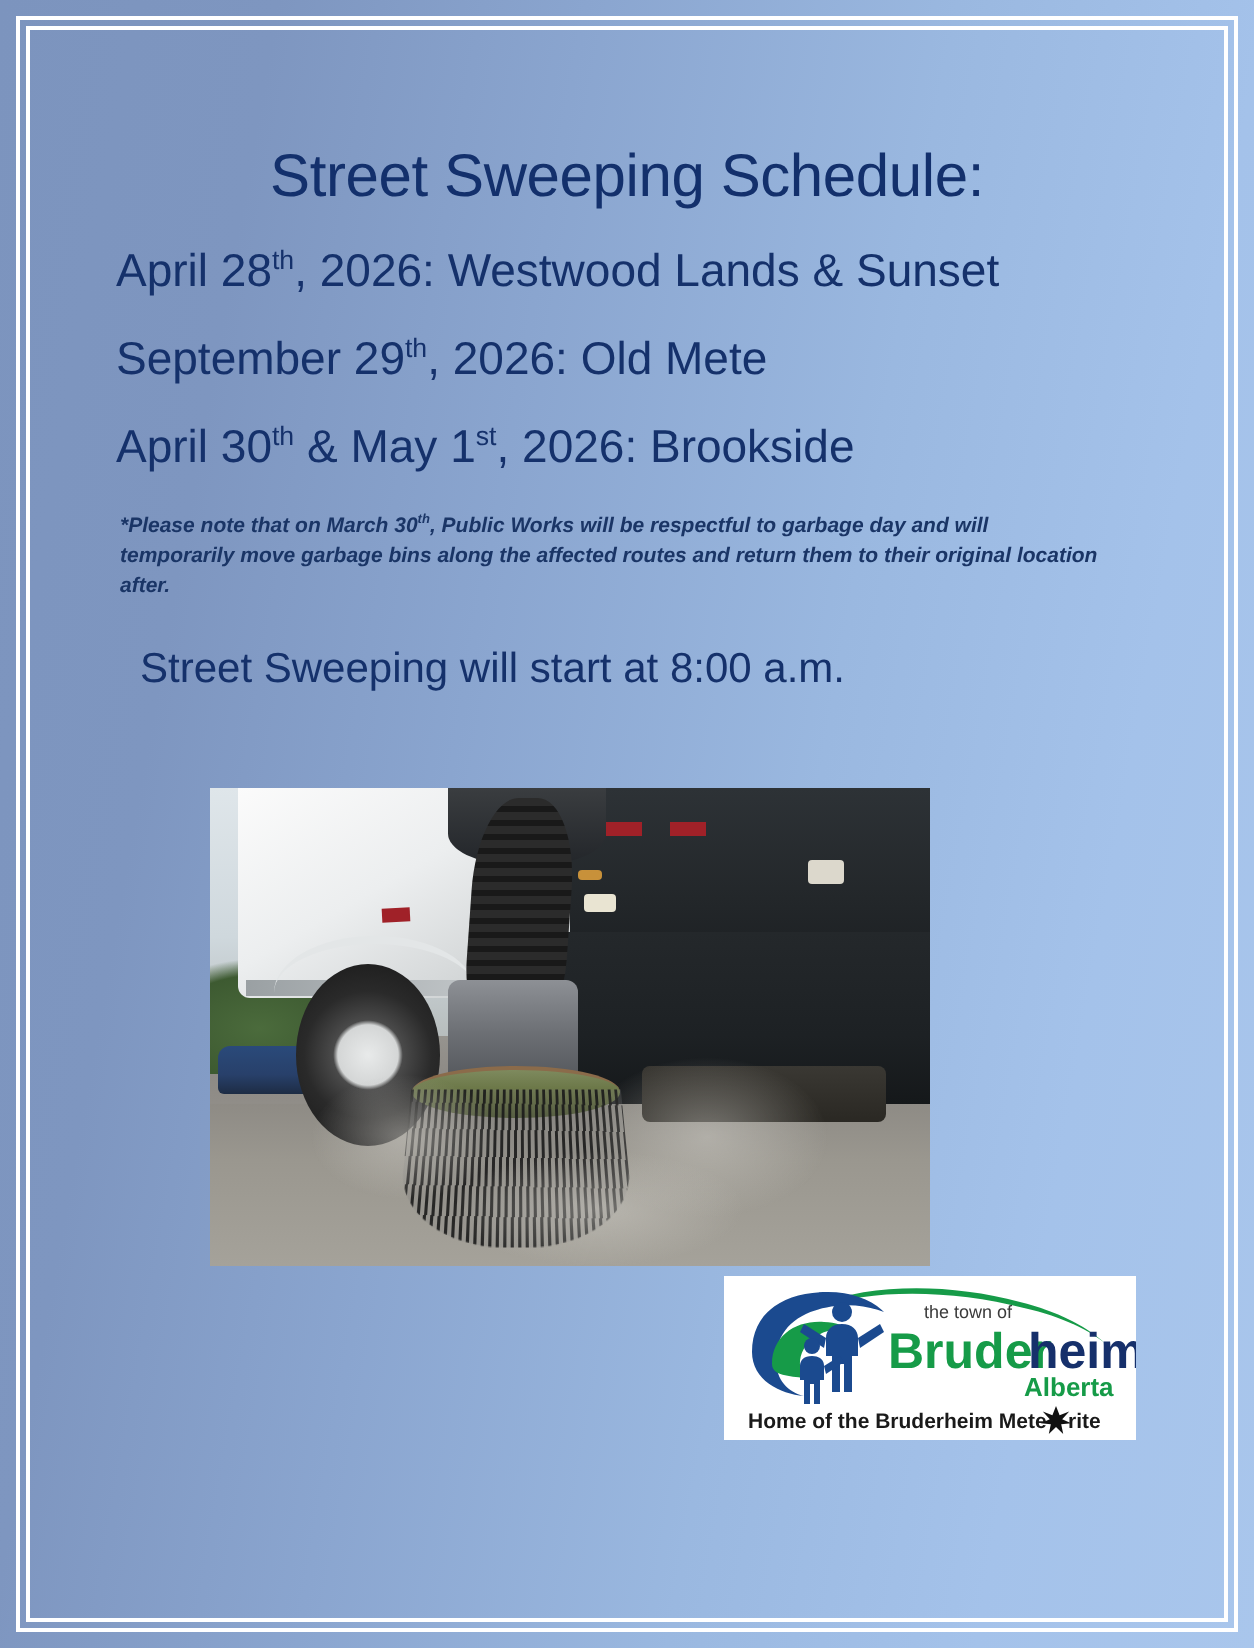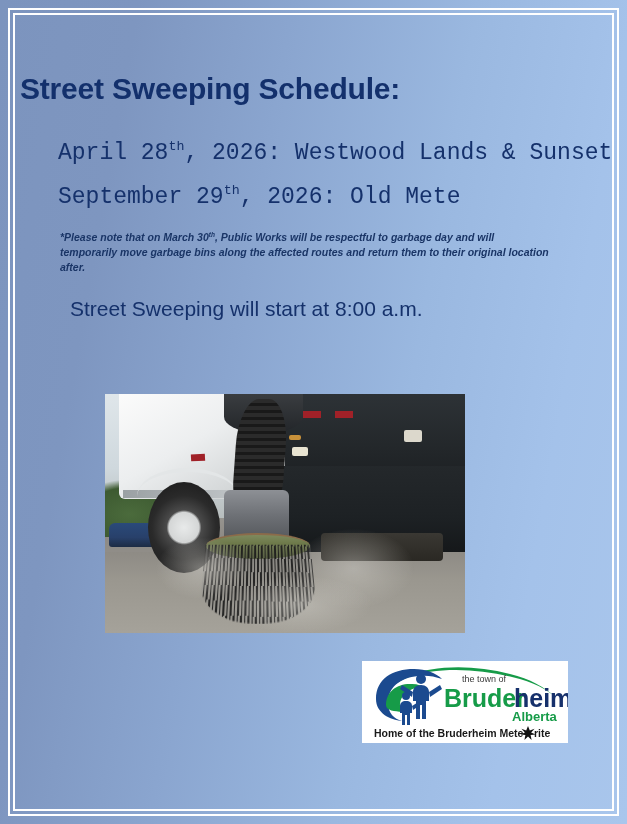--- a/index.html
+++ b/index.html
@@ -49,31 +49,31 @@
 
   .content {
     position: absolute;
     left: 20px;
     top: 20px;
     right: 20px;
     bottom: 20px;
   }
 
   .title {
+    text-align: center;
     color: #13306c;
     font-size: 30px;
-    font-weight: bold;
+    font-weight: normal;
     letter-spacing: -0.2px;
     margin-top: 52px;
   }
 
   .dates {
-    margin-top: 36px;
+    margin-top: 18px;
     padding-left: 38px;
-    font-family: Liberation Mono, monospace;
   }
   .date-line {
     color: #15316b;
     font-size: 23px;
     line-height: 1.0;
     margin-bottom: 21px;
     white-space: nowrap;
   }
   .date-line sup {
     font-size: 0.58em;
@@ -262,21 +262,21 @@
     position: absolute;
     left: 51%; top: 17%; width: 3.5%; height: 2.2%;
     background: #c8913a;
     border-radius: 2px;
   }
 
   
   .logo-box {
     position: absolute;
     left: 362px;
-    top: 661px;
+    top: 638px;
     width: 206px;
     height: 82px;
     background: #ffffff;
     overflow: hidden;
   }
   .logo-svg { display: block; width: 206px; height: 82px; }
 </style>
 </head>
 <body>
 
@@ -288,20 +288,21 @@
   <div class="content">
 
     <div class="title">Street Sweeping Schedule:</div>
 
     <div class="dates">
 
       <div class="date-line"><span>April 28</span><sup>th</sup><span>, 2026: Westwood Lands &amp; Sunset</span></div>
 
       <div class="date-line"><span>September 29</span><sup>th</sup><span>, 2026: Old Mete</span></div>
 
+      <div class="date-line"><span>April 30</span><sup>th</sup><span> &amp; May 1</span><sup>st</sup><span>, 2026: Brookside</span></div>
 
     </div>
 
     <div class="note"><span>*Please note that on March 30</span><sup>th</sup><span>, Public Works will be respectful to garbage day and will temporarily move garbage bins along the affected routes and return them to their original location after.</span></div>
 
     <div class="start-time">
       <div>Street Sweeping will start at 8:00 a.m.</div>
     </div>
 
   </div>

